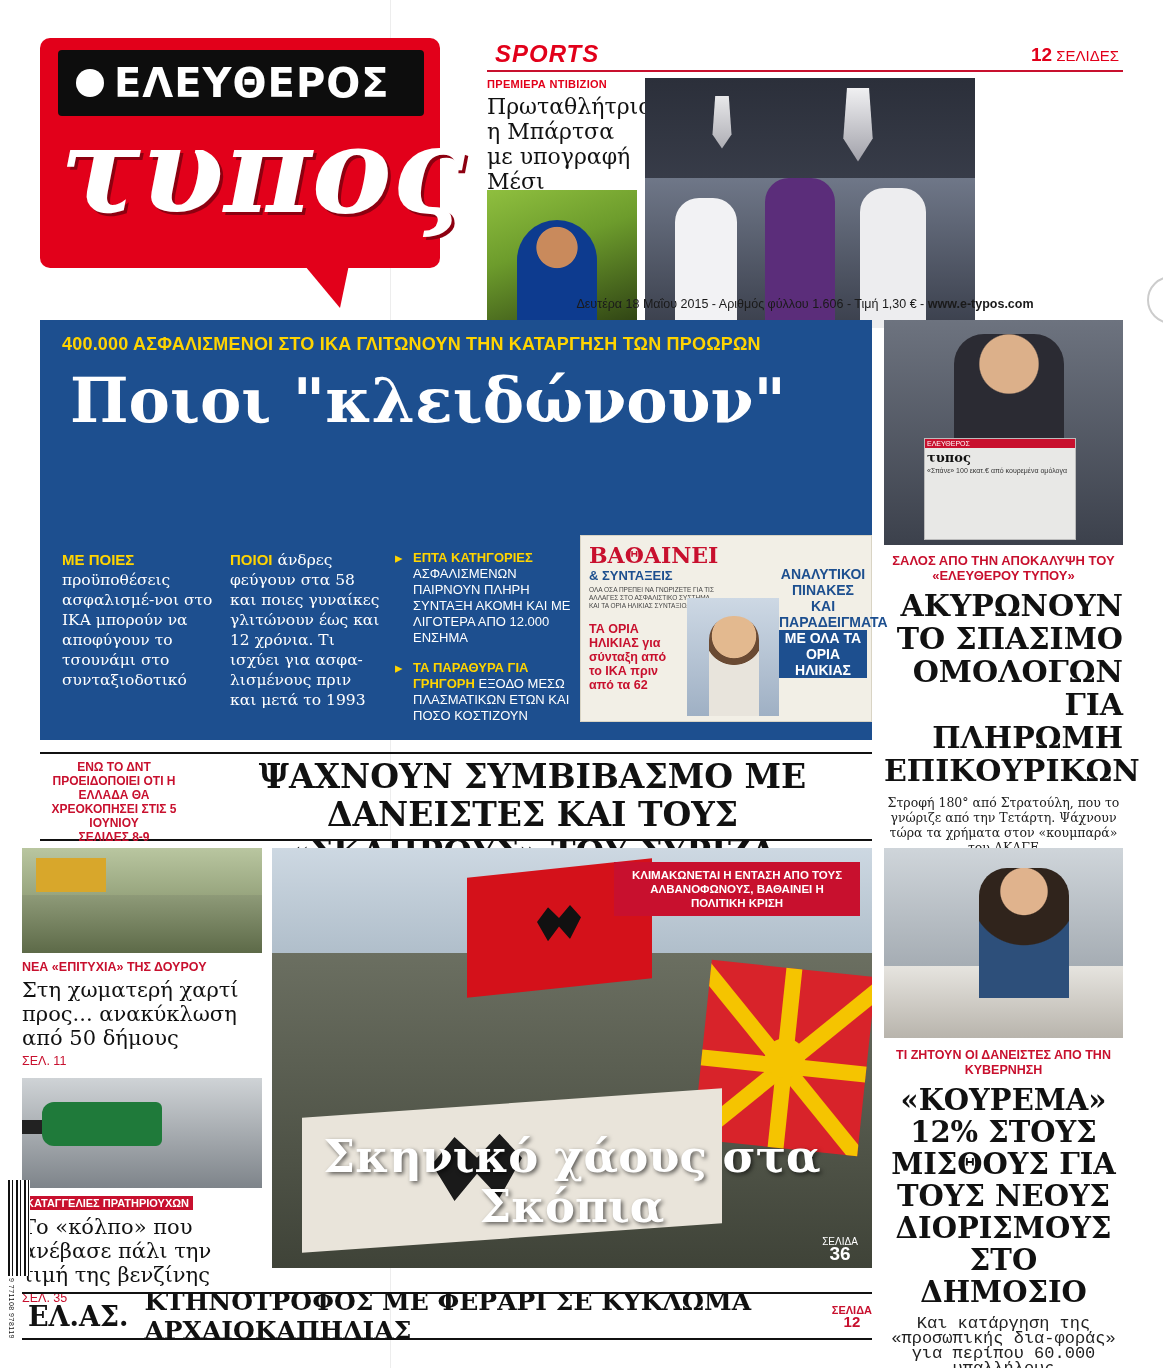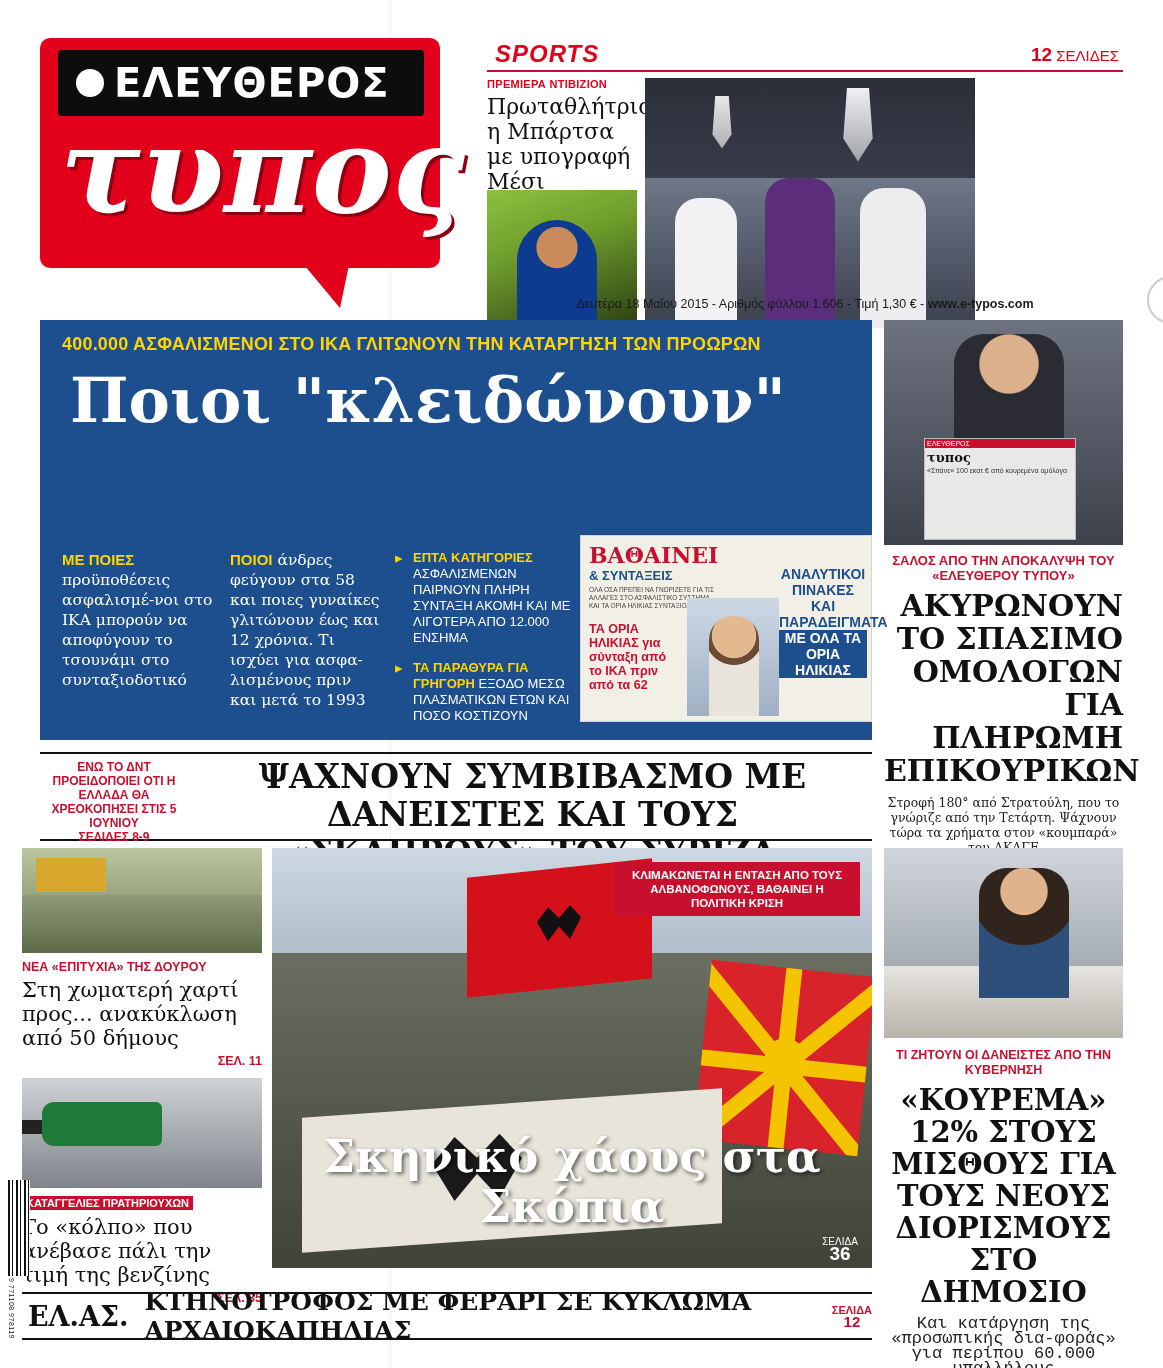--- a/index.html
+++ b/index.html
@@ -83,21 +83,21 @@
   .band-left .pages{color:#c8102e;}
   .band-head{position:absolute;left:160px;top:4px;width:665px;text-align:center;color:#111;font-size:33px;line-height:38px;font-weight:bold;font-family:"DejaVu Serif",serif;}
 
   
   .lcol{position:absolute;left:22px;top:848px;width:240px;}
   .l-photo1{width:240px;height:105px;background:linear-gradient(#b9c6a0,#6f7d55);position:relative;overflow:hidden;}
   .l-photo1 .truck{position:absolute;left:14px;top:10px;width:70px;height:34px;background:#d8a72b;}
   .l-photo1 .grnd{position:absolute;left:0;bottom:0;width:100%;height:55%;background:linear-gradient(#8e9a78,#5d6a48);}
   .l-kicker{color:#c8102e;font-size:12.5px;font-weight:bold;margin-top:7px;}
   .l-head{color:#111;font-size:21px;line-height:24px;margin-top:4px;font-family:"DejaVu Serif",serif;}
-  .l-ref{color:#c8102e;font-size:12.5px;font-weight:bold;margin-top:4px;text-align:right;}
+  .l-ref{color:#c8102e;font-size:12.5px;font-weight:normal;margin-top:4px;}
   .l-photo2{margin-top:10px;width:240px;height:110px;background:linear-gradient(#cfd3d6,#7e848a);position:relative;overflow:hidden;}
   .l-photo2 .nozzle{position:absolute;left:20px;top:24px;width:120px;height:44px;background:#1f7a3a;border-radius:12px 6px 6px 12px;}
   .l-photo2 .hose{position:absolute;left:0;top:42px;width:40px;height:14px;background:#222;}
   .l-kicker2{background:#c8102e;color:#fff;font-size:11px;font-weight:bold;display:inline-block;padding:1px 4px;margin-top:8px;}
 
   
   .cphoto{position:absolute;left:272px;top:848px;width:600px;height:420px;background:linear-gradient(#9fb4c8,#5d6b79);overflow:hidden;}
   .cp-sky{position:absolute;left:0;top:0;width:100%;height:32%;background:linear-gradient(#cdd8e2,#a8b7c4);}
   .cp-crowd{position:absolute;left:0;top:25%;width:100%;height:75%;background:linear-gradient(#6b6f61,#3f4338);}
   .cp-flagred{position:absolute;left:195px;top:20px;width:185px;height:120px;background:#d4111a;transform:skewY(-6deg);}

